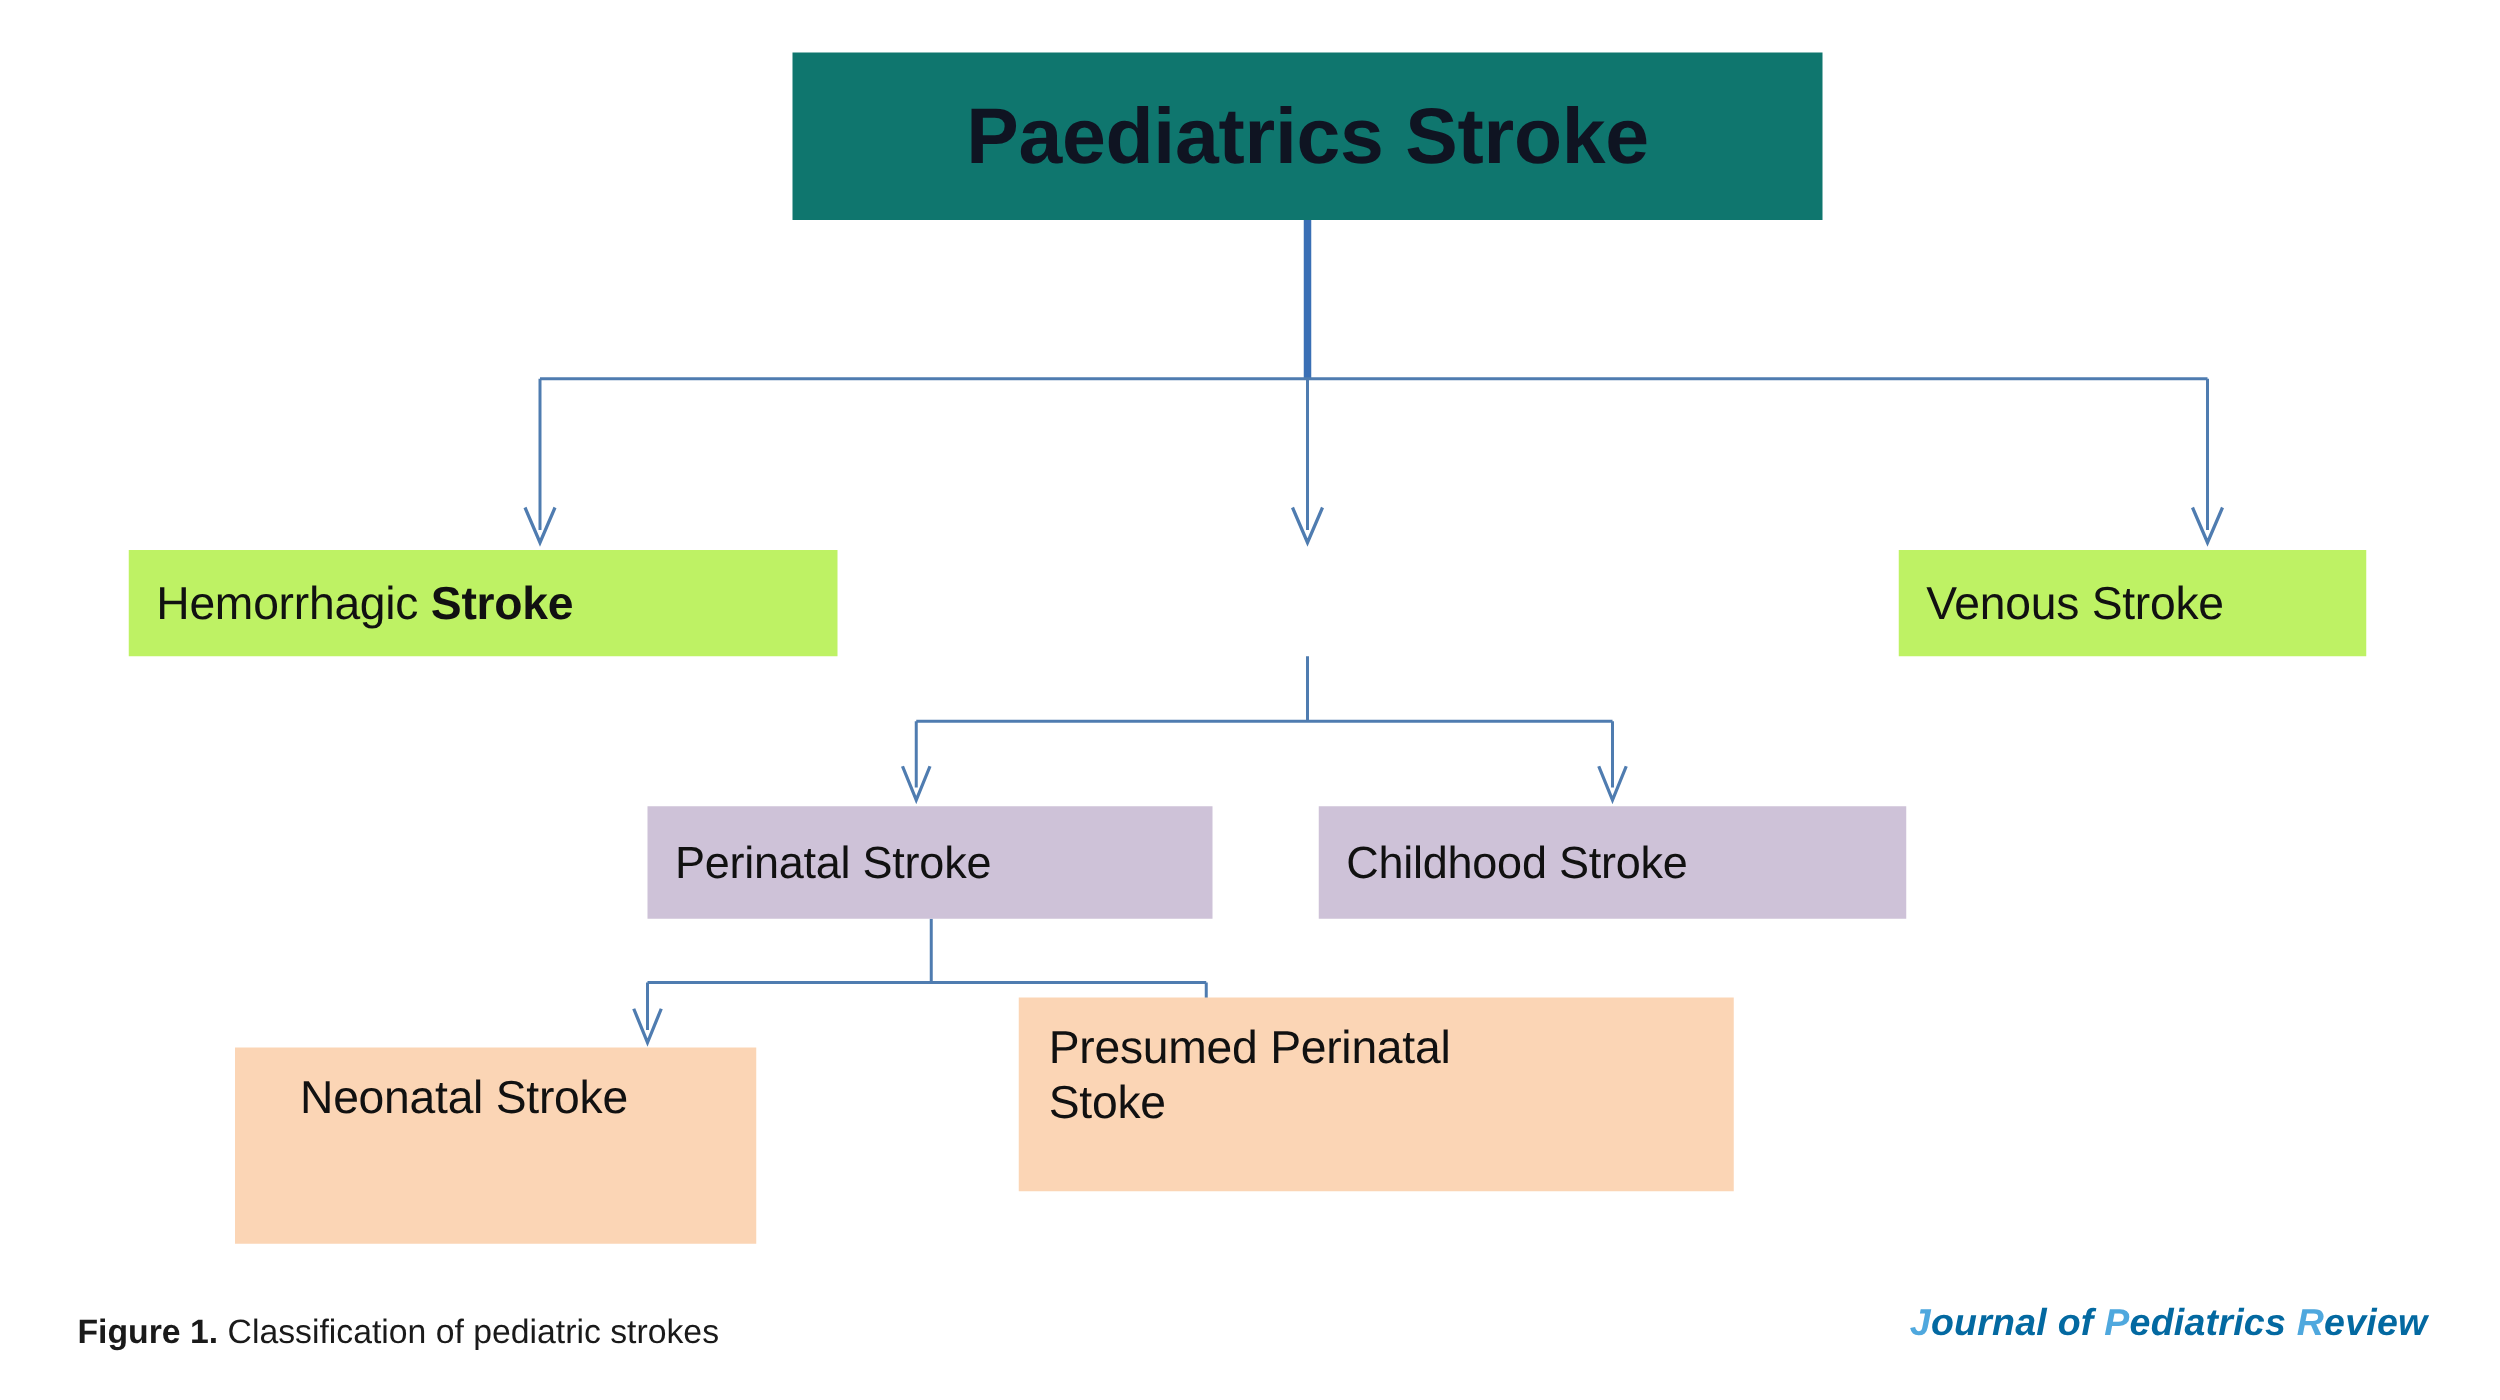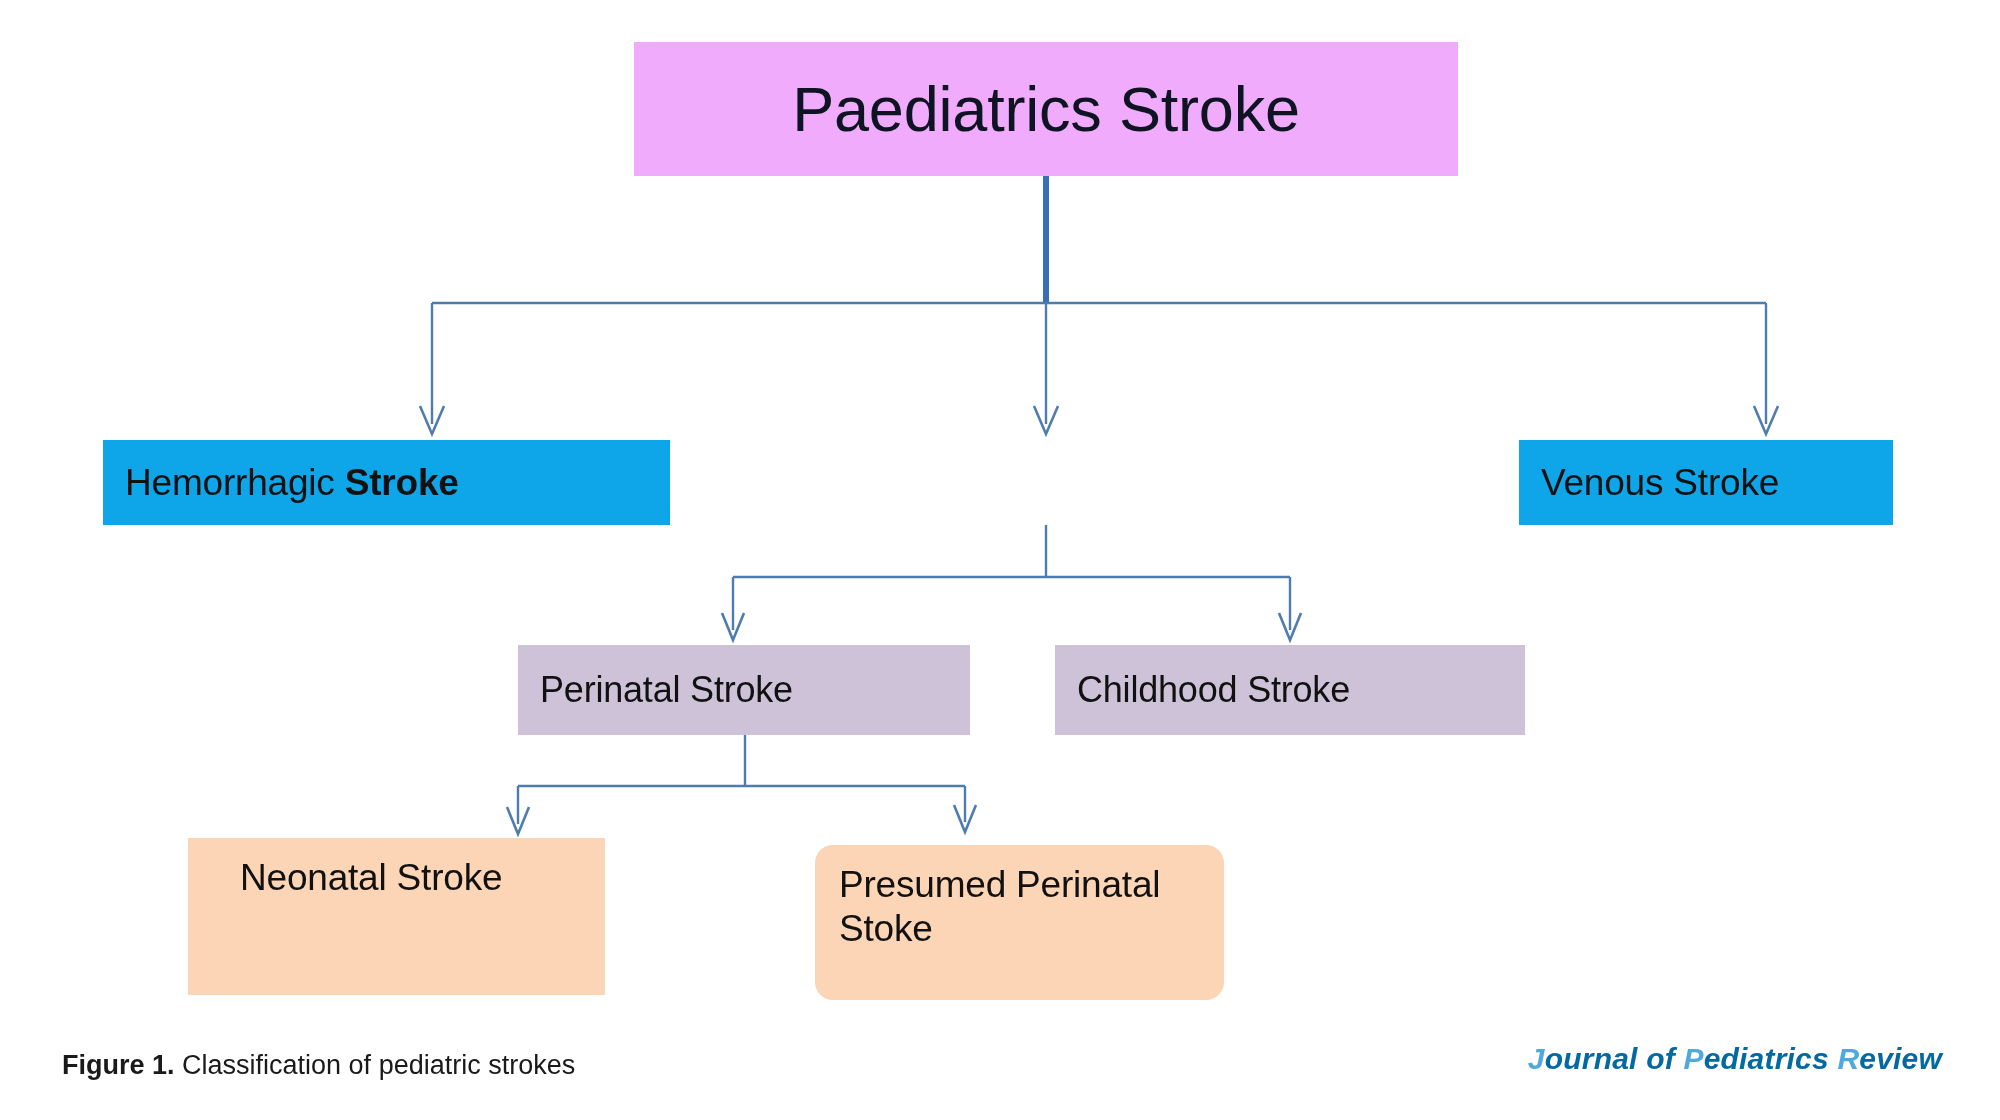--- a/index.html
+++ b/index.html
@@ -41,33 +41,33 @@
     letter-spacing: -0.2px;
     line-height: 1.18;
   }
   .node .node-label {
     display: block;
     width: 100%;
   }
 
   
   .node-root {
-    background: #f0abfc;
+    background: #0f766e;
     justify-content: center;
     font-size: 63px;
-    font-weight: 400;
+    font-weight: 700;
     color: #0f1422;
   }
   .node-root .node-label {
     text-align: center;
   }
 
   
   .node-green {
-    background: #0ea5e9;
+    background: #bef264;
     font-size: 37px;
   }
   .node-green .node-label {
     padding-left: 22px;
   }
   .node-green.centered {
     justify-content: center;
   }
   .node-green.centered .node-label {
     padding-left: 0;
@@ -189,21 +189,21 @@
   </div>
 
   <div class="node node-purple" style="left:1055px; top:645px; width:470px; height:90px;">
     <span class="node-label">Childhood Stroke</span>
   </div>
 
   <div class="node node-peach" style="left:188px; top:838px; width:417px; height:157px;padding-left:28px;">
     <span class="node-label">Neonatal Stroke</span>
   </div>
 
-  <div class="node node-peach" style="left:815px; top:845px; width:409px; height:155px;border-radius:18px;">
+  <div class="node node-peach" style="left:815px; top:798px; width:572px; height:155px;">
     <span class="node-label"><span>Presumed Perinatal</span><br><span>Stoke</span></span>
   </div>
 
   <div id="caption">
     <span class="cap-label">Figure 1.</span>
     <span class="cap-text">Classification of pediatric strokes</span>
   </div>
 
   <div id="journal-mark"><span class="jm-light">J</span><span class="jm-dark">ournal</span><span class="jm-dark">&nbsp;</span><span class="jm-dark">of</span><span class="jm-dark">&nbsp;</span><span class="jm-light">P</span><span class="jm-dark">ediatrics</span><span class="jm-dark">&nbsp;</span><span class="jm-light">R</span><span class="jm-dark">eview</span>
   </div>

